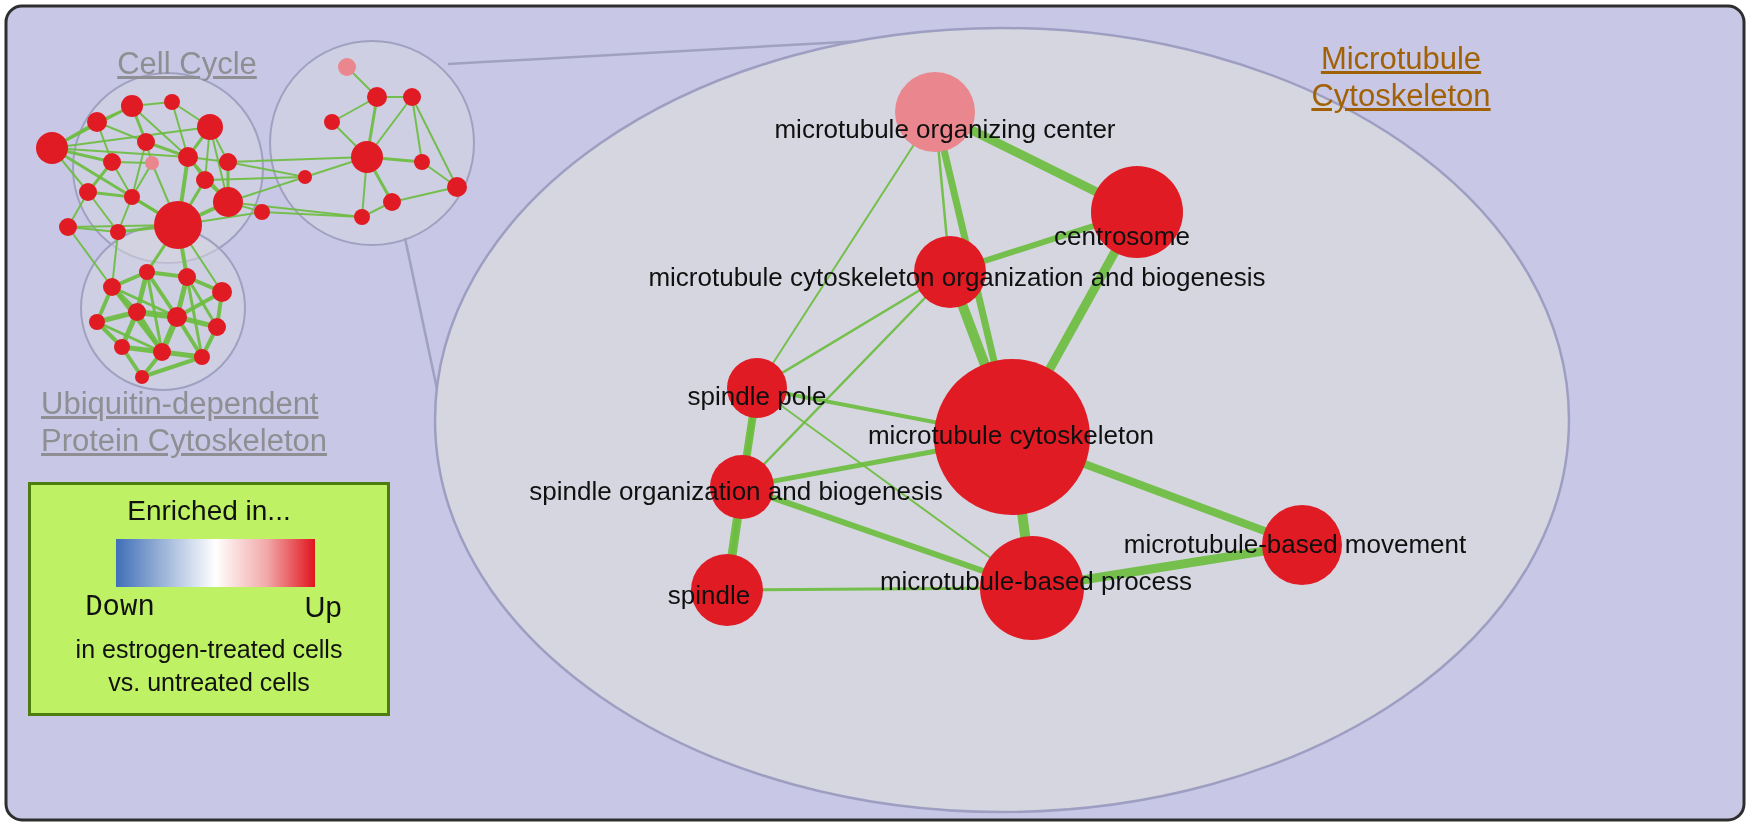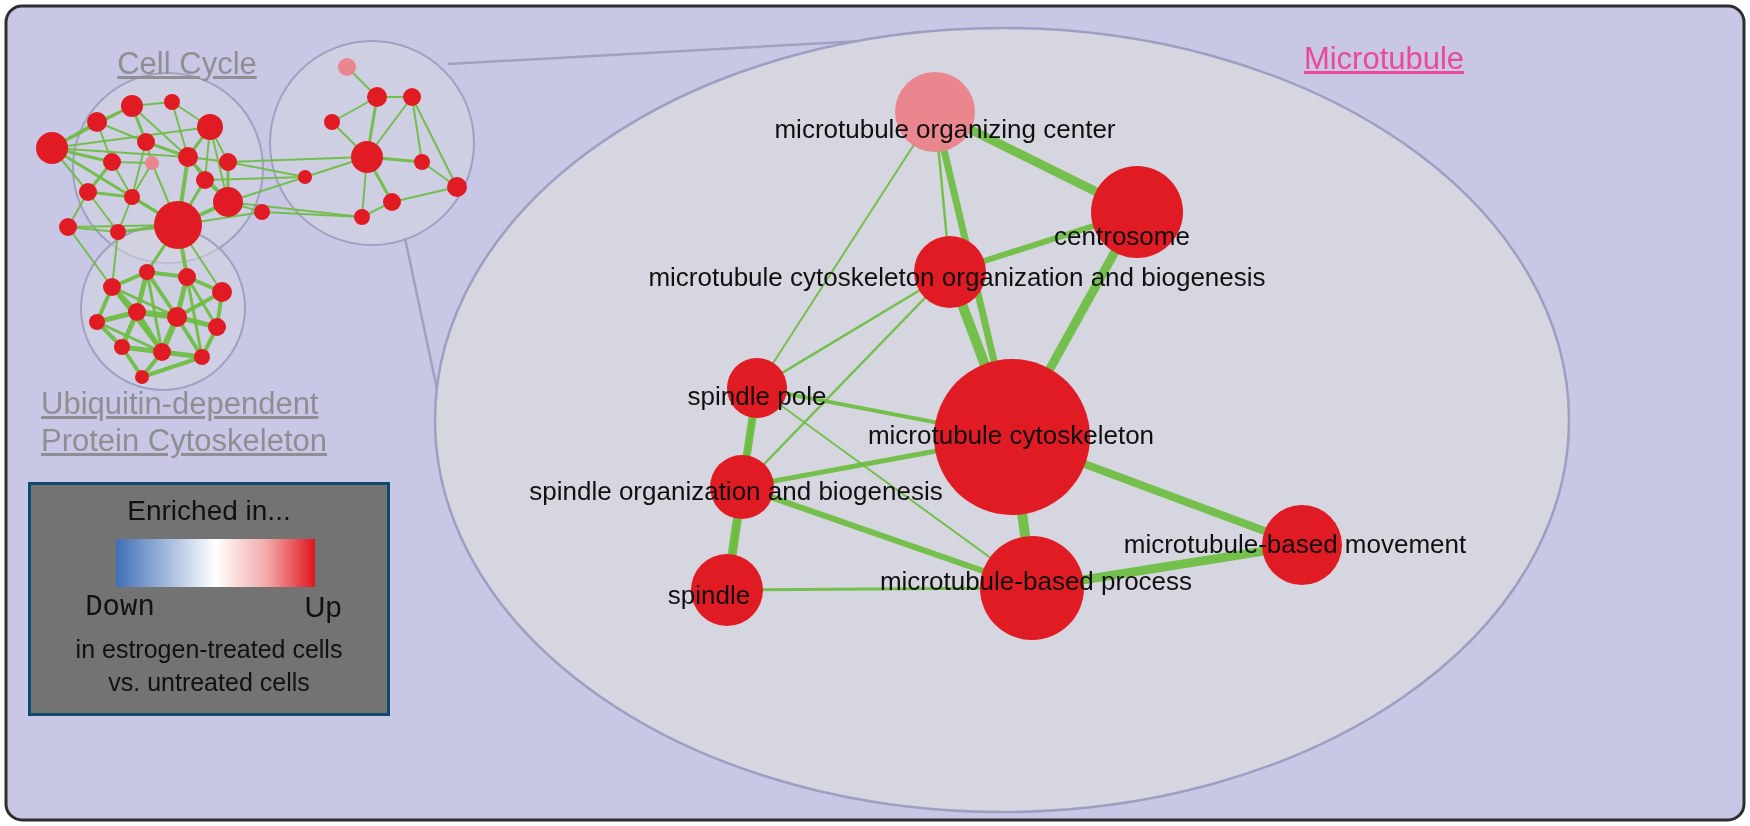--- a/index.html
+++ b/index.html
@@ -5,25 +5,25 @@
   html,body { margin:0; padding:0; background:#ffffff; }
   body { font-family:"Liberation Sans","DejaVu Sans",sans-serif; }
   .frame { position:relative; width:1750px; height:826px; background:#ffffff; overflow:hidden; }
   svg { position:absolute; left:0; top:0; }
   .node-label {
     font-family:"Liberation Sans","DejaVu Sans",sans-serif;
     font-size:26px; fill:#101010; dominant-baseline:middle;
   }
   .overlay { position:absolute; }
   .cluster-title { color:#8f8f93; font-size:31px; line-height:37px;text-decoration:underline; }
-  .cluster-title.dark { color:#ec4899; }
+  .cluster-title.dark { color:#a16207;margin-left:17px; }
   .centered { transform:translateX(-50%); text-align:center; }
   .legend {
     position:absolute; left:28px; top:482px; width:356px; height:228px;
-    border:3px solid #0c4a6e; background:#737373;
+    border:3px solid #4d7c0f; background:#bef264;
   }
   .legend-title { position:absolute; left:50%; transform:translateX(-50%); top:10px; font-size:28px; color:#111; white-space:nowrap; }
   .legend-bar { position:absolute; left:85px; top:54px; width:199px; height:48px; }
   .legend-end { position:absolute; top:106px; font-size:29px; color:#111; transform:translateX(-50%); white-space:nowrap; }
   .legend-cap { position:absolute; left:50%; transform:translateX(-50%); font-size:25px; color:#111; white-space:nowrap; }
 </style>
 </head>
 <body>
 
 <div class="frame">
@@ -229,20 +229,21 @@
 
   <div class="overlay cluster-title centered" style="left:187px; top:45px;">Cell Cycle</div>
 
   <div class="overlay cluster-title" style="left:41px; top:385px;">
     <div>Ubiquitin-dependent</div>
     <div>Protein Cytoskeleton</div>
   </div>
 
   <div class="overlay cluster-title dark centered" style="left:1384px; top:40px;">
     <div>Microtubule</div>
+    <div>Cytoskeleton</div>
   </div>
 
   <div class="legend">
     <div class="legend-title">Enriched in...</div>
     <div class="legend-bar" style="background: linear-gradient(90deg, rgb(63, 111, 184) 0%, rgb(150, 175, 214) 22%, rgb(255, 255, 255) 50%, rgb(242, 168, 168) 76%, rgb(224, 21, 30) 100%);"></div>
     <span class="legend-end" style="left:89px;font-family:Liberation Mono, monospace;">Down</span>
     <span class="legend-end" style="left:292px;">Up</span>
     <div class="legend-cap" style="top:183px;">vs. untreated cells</div>
     <div class="legend-cap" style="top:150px;">in estrogen-treated cells</div>
   </div>

